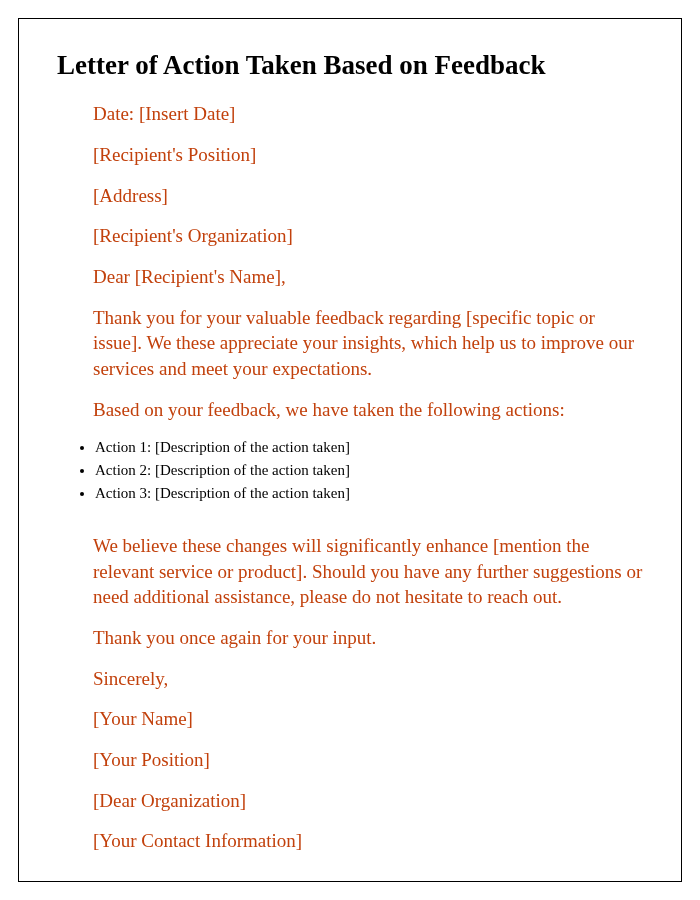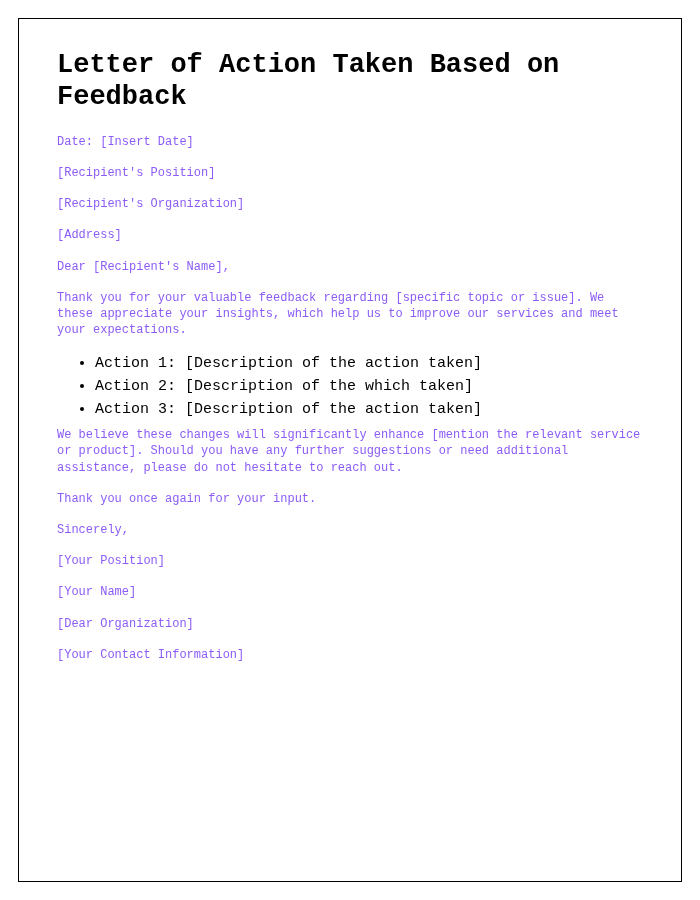--- a/index.html
+++ b/index.html
@@ -1,19 +1,18 @@
 <!DOCTYPE html>
 <html><head>
   <meta charset="utf-8">
   <style>
     * {
       margin: 0;
       padding: 0;
       box-sizing: border-box;
-      font-family: Liberation Mono, monospace;
     }
     body {
       font-family: "Times New Roman", Times, serif;
       background: #ffffff;
       width: 700px;
       height: 900px;
       padding: 18px;
     }
     .page {
       border: 1px solid #000;
@@ -22,54 +21,56 @@
       padding: 30px 38px;
       overflow: hidden;
     }
     h1 {
       font-size: 27px;
       font-weight: bold;
       margin-bottom: 20px;
       line-height: 1.2;
     }
     p {
-      font-size: 12px;
+      font-size: 19px;
       line-height: 1.35;
       margin-bottom: 15px;
-      color: #8b5cf6;
+      color: #c2410c;
+      margin-left: 36px;
     }
     ul {
       margin-left: 38px;
-      margin-bottom: 7px;
+      margin-bottom: 29px;
     }
     li {
       font-size: 15px;
       line-height: 1.4;
       margin-bottom: 2px;
     }
   </style>
 </head>
 <body>
 
 <div class="page">
   <h1>Letter of Action Taken Based on Feedback</h1>
 
   <p>Date: [Insert Date]</p>
   <p>[Recipient's Position]</p>
+  <p>[Address]</p>
   <p>[Recipient's Organization]</p>
-  <p>[Address]</p>
   <p>Dear [Recipient's Name],</p>
   <p>Thank you for your valuable feedback regarding [specific topic or issue]. We these appreciate your insights, which help us to improve our services and meet your expectations.</p>
+  <p>Based on your feedback, we have taken the following actions:</p>
 
   <ul>
     <li>Action 1: [Description of the action taken]</li>
-    <li>Action 2: [Description of the which taken]</li>
+    <li>Action 2: [Description of the action taken]</li>
     <li>Action 3: [Description of the action taken]</li>
   </ul>
 
   <p>We believe these changes will significantly enhance [mention the relevant service or product]. Should you have any further suggestions or need additional assistance, please do not hesitate to reach out.</p>
   <p>Thank you once again for your input.</p>
   <p>Sincerely,</p>
+  <p>[Your Name]</p>
   <p>[Your Position]</p>
-  <p>[Your Name]</p>
   <p>[Dear Organization]</p>
   <p>[Your Contact Information]</p>
 </div>
 
 </body></html>

